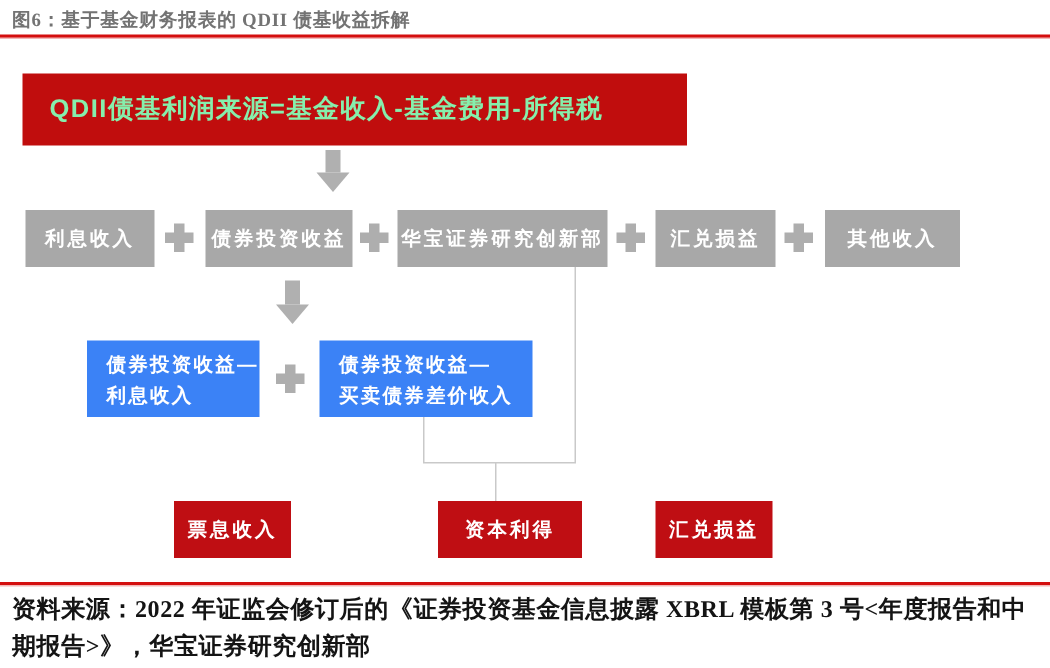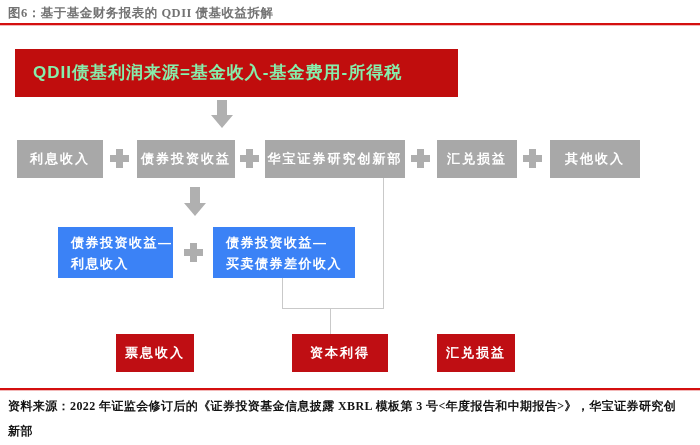--- a/index.html
+++ b/index.html
@@ -90,21 +90,21 @@
     border-left: 11px solid transparent;
     border-right: 11px solid transparent;
     border-top: 13px solid #b0b0b0;
   }
   .conn { position: absolute; background: #c9c9c9; }
   .source-note {
     position: absolute;
     left: 8px; top: 394px;
     width: 680px;
     font-family: "Liberation Serif", serif;
-    font-size: 12px;
+    font-size: 16px;
     font-weight: bold;
     line-height: 25px;
     color: #141414;
     letter-spacing: 0.4px;
   }
 </style>
 </head>
 <body>
 
 <div class="canvas">

